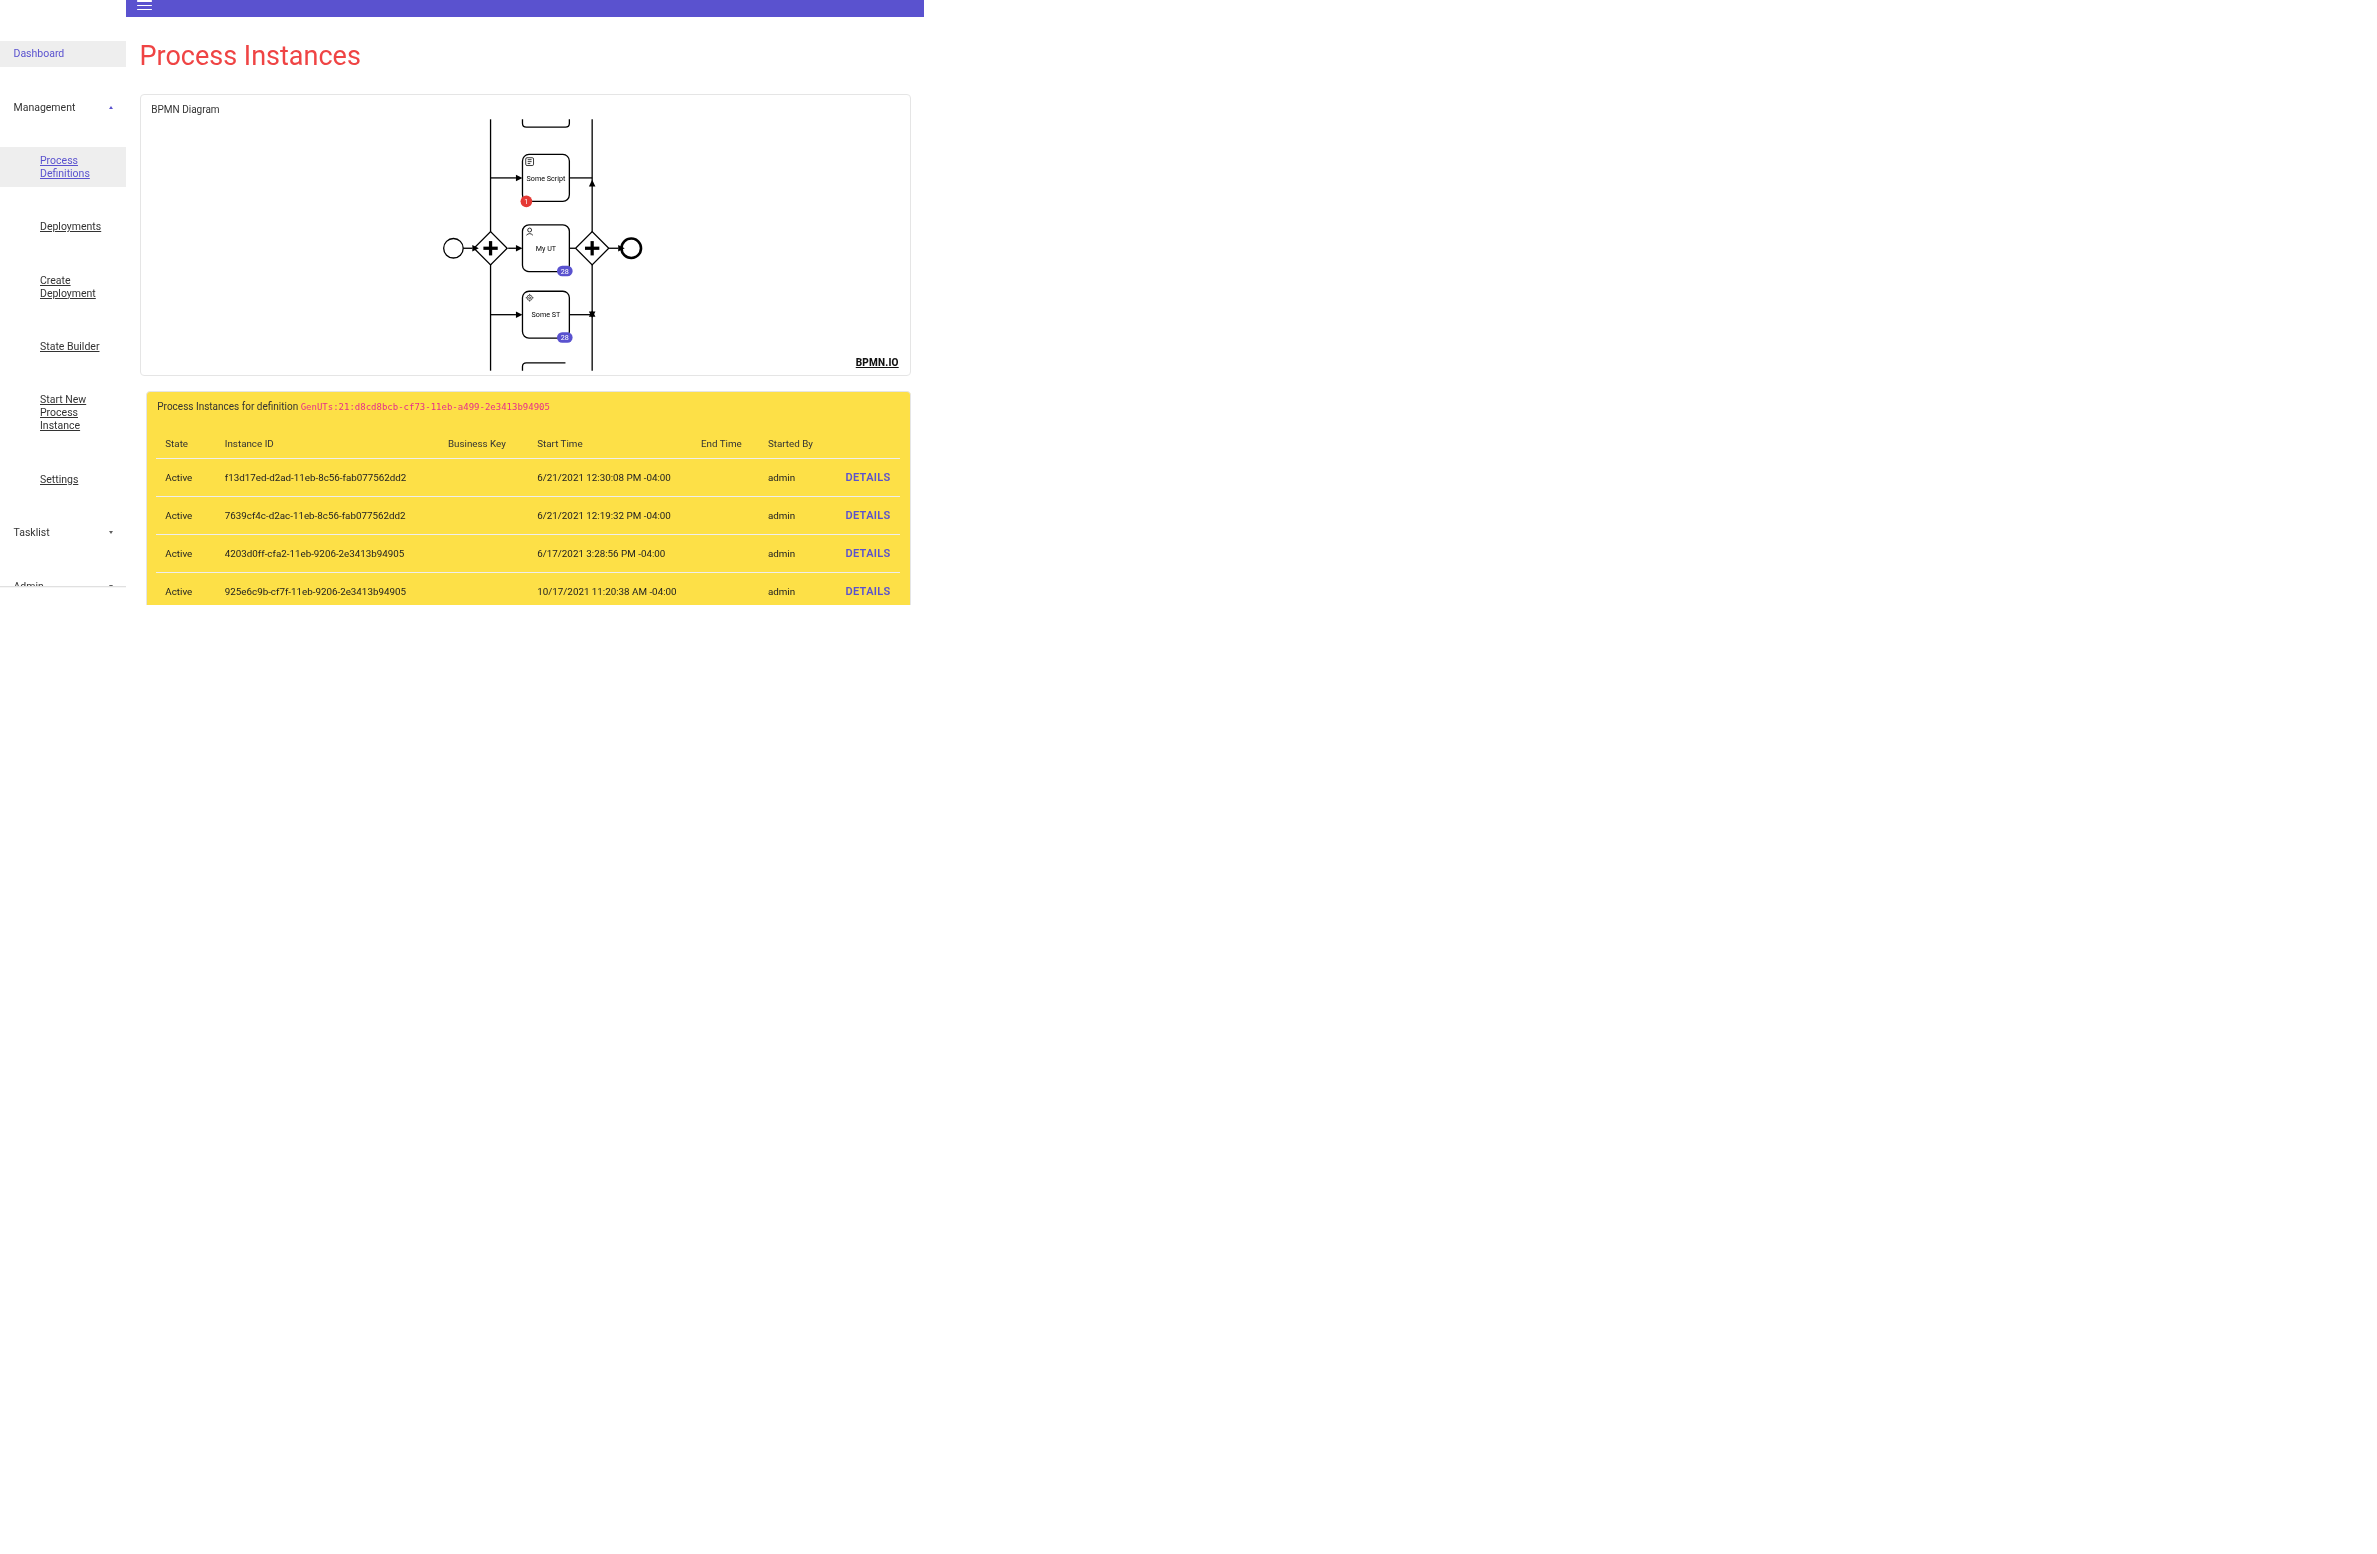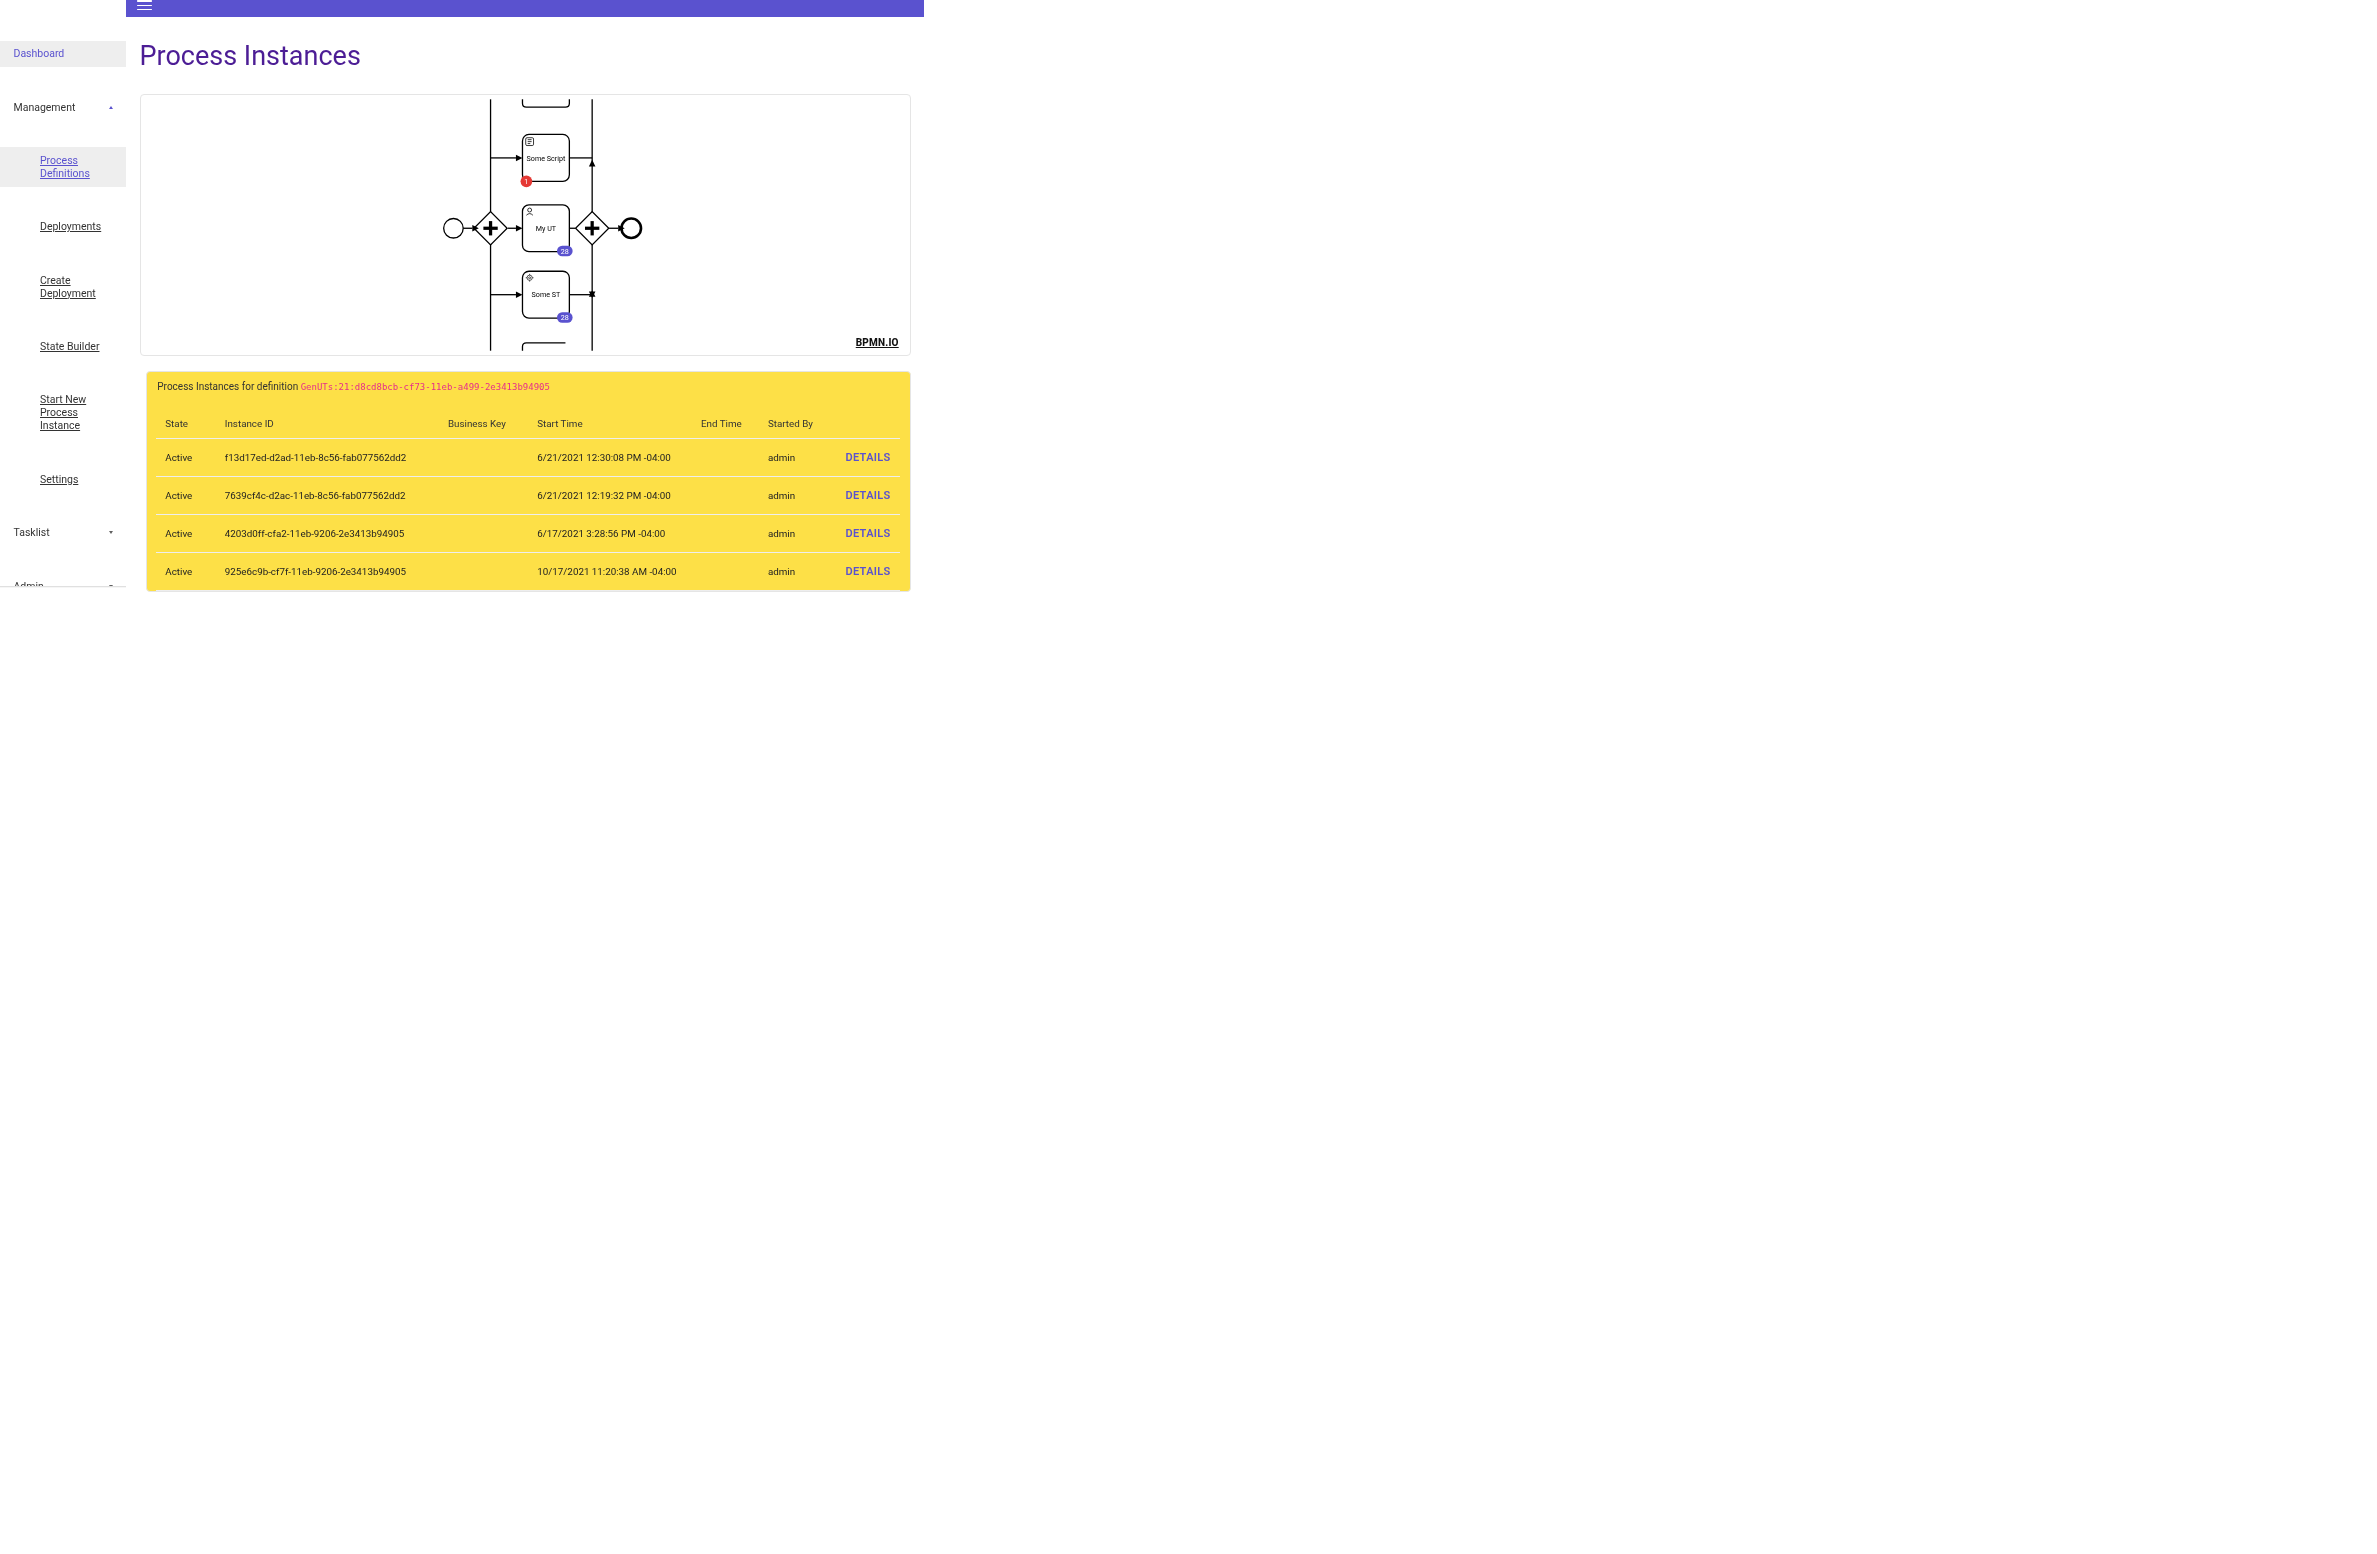--- a/index.html
+++ b/index.html
@@ -85,21 +85,21 @@
   .content {
     padding: 23px 13.5px 0 13.5px;
     overflow-y: auto;
     flex: 1;
   }
   .page-title {
     font-size: 27px;
     font-weight: 400;
     letter-spacing: 0;
     margin-bottom: 21.6px;
-    color: #4c1d95;
+    color: #ef4444;
   }
 
   
   .panel {
     border: 0.7px solid #e5e5e5;
     border-radius: 4px;
     background: #fff;
     margin-bottom: 15px;
   }
   .panel-header {
@@ -230,20 +230,21 @@
         <span></span>
           <span></span>
           <span></span>
       </div>
     </div>
 
     <div class="content">
       <h1 class="page-title">Process Instances</h1>
 
       <div class="panel">
+        <div class="panel-header">BPMN Diagram</div>
         <div class="panel-body">
           <svg width="100%" height="100%" viewBox="0 0 1150 386" style="font-size:15.5px">
 
             <line x1="506" y1="0" x2="506" y2="386" stroke="#000" stroke-width="2"></line>
             <line x1="662" y1="0" x2="662" y2="386" stroke="#000" stroke-width="2"></line>
 
             <path d="M555 0 v6 q0 6 6 6 h60 q6 0 6 -6 v-6" fill="none" stroke="#000" stroke-width="2"></path>
 
             <circle cx="449" cy="198" r="15" fill="#fff" stroke="#000" stroke-width="2"></circle>
 

